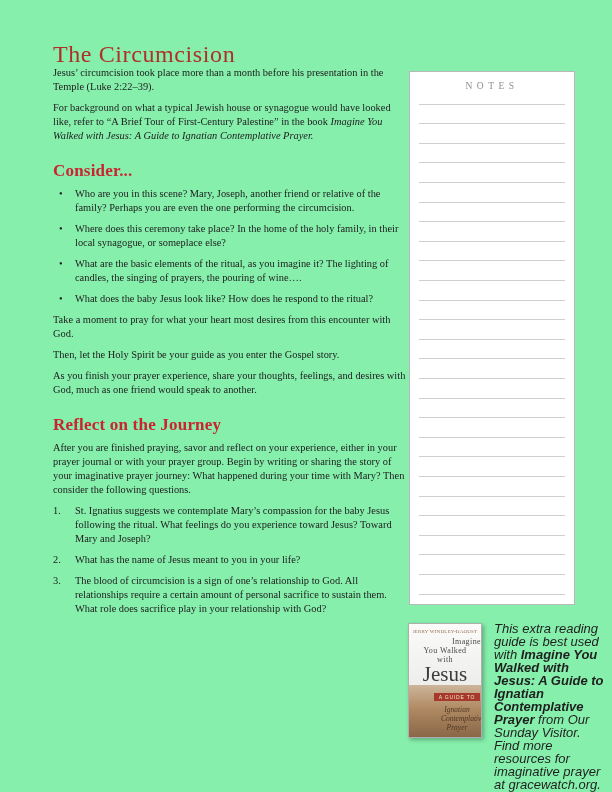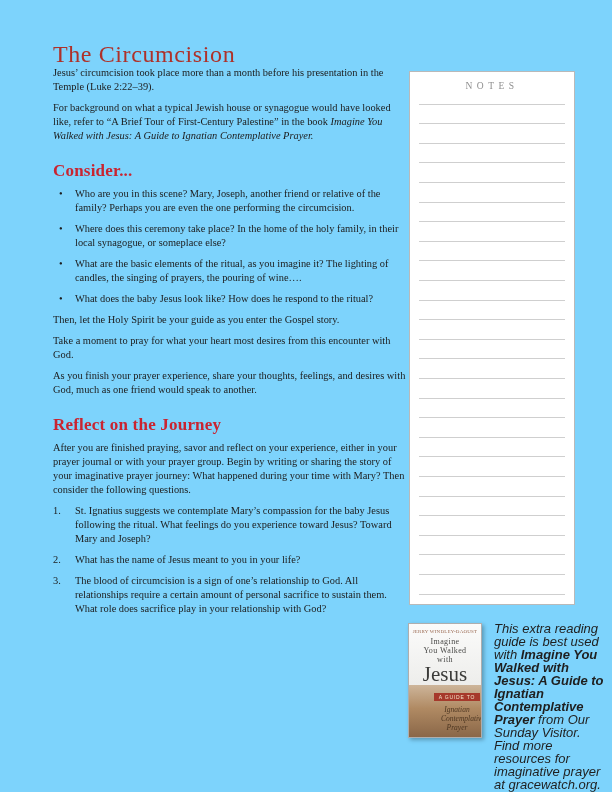--- a/index.html
+++ b/index.html
@@ -1,18 +1,18 @@
 <!DOCTYPE html>
 <html><head>
 <meta charset="utf-8">
 <style>
   html,body { margin:0; padding:0; background:#e8e8e8; }
   .page {
     position:relative; width:612px; height:792px; margin:0 auto;
-    background:#7dd3fc; overflow:hidden;
+    background:#86efac; overflow:hidden;
     font-family:"Liberation Serif", serif; color:#1c1c1c;
   }
 
   
   .doc-title {
     position:absolute; left:53px; top:25px;
     font-size:24px; line-height:26px; letter-spacing:0.6px;
     color:#ae3129; font-weight:normal;
   }
 
@@ -57,21 +57,21 @@
     border:1px solid #aeaeae; box-sizing:border-box;
     box-shadow:2px 2px 4px rgba(0,0,0,0.28);
     background:linear-gradient(#fbfbfa 0%, #ededeb 55%, #e2e1df 100%);
     text-align:center; overflow:hidden;
   }
   .cover-author {
     margin-top:5px; font-size:5px; letter-spacing:0.2px;
     color:#9b6a52; white-space:nowrap; overflow:hidden;
   }
   .cover-title-line { font-size:8px; line-height:9px; color:#4a4a48; letter-spacing:0.4px; }
-  .cover-title-line.first { margin-top:3px; }
+  .cover-title-line.first { margin-top:3px;text-align:right; }
   .cover-jesus {
     font-size:21px; line-height:19px; color:#3c3c3a;
     margin-top:1px;
   }
   .cover-photo {
     position:absolute; left:0; right:0; bottom:0; height:52px;
     background:linear-gradient(#cdb59a 0%, #b08a63 45%, #8a6748 100%);
     padding-left:24px;
   }
   .cover-ribbon {
@@ -118,22 +118,22 @@
       <div class="list-row">
         <span class="marker bullet-marker">•</span>
         <span class="list-text">What are the basic elements of the ritual, as you imagine it? The lighting of candles, the singing of prayers, the pouring of wine….</span>
       </div>
       <div class="list-row">
         <span class="marker bullet-marker">•</span>
         <span class="list-text">What does the baby Jesus look like? How does he respond to the ritual?</span>
       </div>
     </div>
 
+    <p>Take a moment to pray for what your heart most desires from this encounter with God.</p>
     <p>Then, let the Holy Spirit be your guide as you enter the Gospel story.</p>
-    <p>Take a moment to pray for what your heart most desires from this encounter with God.</p>
     <p>As you finish your prayer experience, share your thoughts, feelings, and desires with God, much as one friend would speak to another.</p>
 
     <div class="section-heading">Reflect on the Journey</div>
     <p>After you are finished praying, savor and reflect on your experience, either in your prayer journal or with your prayer group. Begin by writing or sharing the story of your imaginative prayer journey: What happened during your time with Mary? Then consider the following questions.</p>
 
     <div class="list">
       <div class="list-row">
         <span class="marker">1.</span>
         <span class="list-text">St. Ignatius suggests we contemplate Mary’s compassion for the baby Jesus following the ritual. What feelings do you experience toward Jesus? Toward Mary and Joseph?</span>
       </div>

